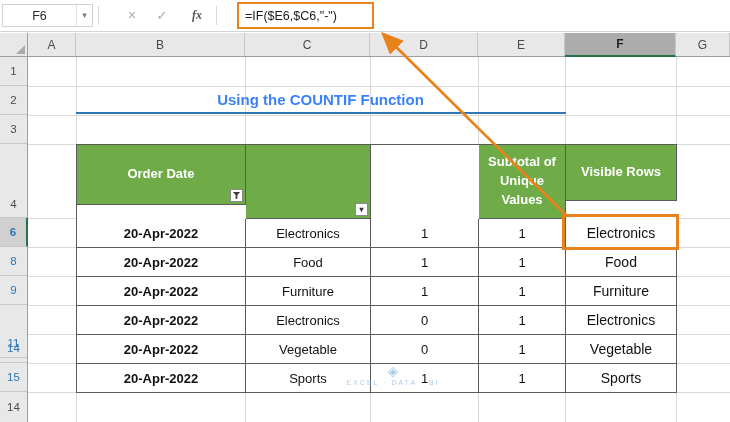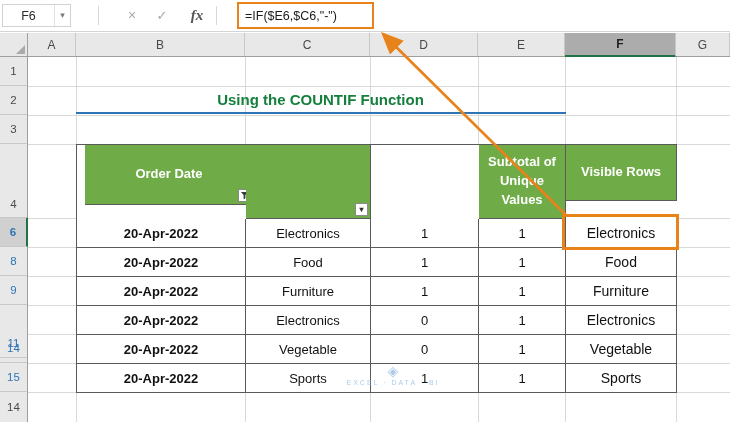--- a/index.html
+++ b/index.html
@@ -1,48 +1,48 @@
 <!DOCTYPE html>
 <html><head>
 <meta charset="utf-8">
 <style>
   * { margin:0; padding:0; box-sizing:border-box; }
   body { font-family:"Liberation Sans", sans-serif; background:#fff; }
   .screen { position:relative; width:730px; height:422px; background:#fff; overflow:hidden; }
 
   
   .fbar { position:absolute; left:0; top:0; width:730px; height:32px; background:#fff; border-bottom:1px solid #d4d4d4; z-index:30; }
-  .namebox { position:absolute; left:2px; top:4px; width:69px; height:23px; border:1px solid #d2d2d2; background:#fff; display:flex; align-items:center; }
+  .namebox { position:absolute; left:2px; top:4px; width:91px; height:23px; border:1px solid #d2d2d2; background:#fff; display:flex; align-items:center; }
   .namebox .val { flex:1; text-align:center; font-size:12.5px; color:#2b2b2b; }
   .nb-arrow { width:16px; color:#7a7a7a; font-size:9px; border-left:1px solid #e2e2e2; text-align:center; line-height:21px; }
   .fbar-sep { position:absolute; top:6px; width:1px; height:19px; background:#d9d9d9; }
   .fbtn { position:absolute; top:4px; height:23px; line-height:23px; text-align:center; cursor:default; }
   .btn-cancel { left:119px; width:26px; color:#a9a9a9; font-size:14px; }
   .btn-enter  { left:149px; width:26px; color:#a9a9a9; font-size:13px; }
-  .btn-fx     { left:182px; width:30px; color:#555; font-size:15px; font-style:italic; font-weight:bold; font-family:"Liberation Serif", serif; }
+  .btn-fx     { left:182px; width:30px; color:#555; font-size:12px; font-style:italic; font-weight:bold; font-family:"Liberation Serif", serif; }
   .formula-input { position:absolute; left:218px; top:2px; width:510px; height:27px; background:#fff; }
   .formula-box { position:absolute; left:237px; top:2px; width:137px; height:27px; border:2px solid #E8821A; background:#fff; display:flex; align-items:center; padding-left:6px; font-size:12.5px; color:#1c1c1c; z-index:31; }
 
   
   .colhdr-strip { position:absolute; left:0; top:33px; width:730px; height:24px; background:#E8E8E8; border-bottom:1px solid #9e9e9e; z-index:4; }
   .colhdr { position:absolute; top:0; height:23px; border-right:1px solid #c8c8c8; display:flex; align-items:center; justify-content:center; font-size:12px; color:#4a4a4a; }
   .colhdr.selected { background:#ACACAC; color:#1f1f1f; border-bottom:2px solid #217346; height:24px; font-weight:bold; }
   .corner { position:absolute; left:0; top:0; width:28px; height:23px; border-right:1px solid #9e9e9e; background:#E8E8E8; }
   .corner-tri { position:absolute; right:2px; bottom:2px; width:0; height:0; border-left:9px solid transparent; border-bottom:9px solid #ababab; }
   .rowhdr-strip { position:absolute; left:0; top:57px; width:28px; height:365px; background:#E8E8E8; border-right:1px solid #9e9e9e; z-index:4; }
   .rowhdr { position:absolute; left:0; width:27px; border-bottom:1px solid #c8c8c8; display:flex; align-items:center; justify-content:center; font-size:11.5px; color:#4a4a4a; }
   .rowhdr.filtered { color:#2E75B6; }
   .rowhdr.selected { background:#D0D0D0; color:#2E75B6; border-right:2px solid #217346; width:28px; font-weight:bold; }
   .rowhdr.tall { align-items:flex-end; padding-bottom:7px; }
 
   
   .gl { position:absolute; background:#D9D9D9; z-index:1; }
 
   
-  .sheet-title { position:absolute; left:76px; top:86px; width:489px; height:26px; display:flex; align-items:center; justify-content:center; font-size:15px; font-weight:bold; color:#15803d; z-index:5; }
+  .sheet-title { position:absolute; left:76px; top:86px; width:489px; height:26px; display:flex; align-items:center; justify-content:center; font-size:15px; font-weight:bold; color:#3b82f6; z-index:5; }
   .title-underline { position:absolute; left:76px; top:112px; width:490px; height:2px; background:#2E75B6; z-index:5; }
 
   .xtable { position:absolute; left:76px; top:144px; width:601px; height:249px; border-top:1px solid #5a5a5a; border-left:1px solid #5a5a5a; z-index:10; background:#fff; }
   .th { position:absolute; background:#6FAC47; color:#fff; font-weight:bold; font-size:13px; text-align:center; display:flex; align-items:center; justify-content:center; border-right:1px solid #5a5a5a; border-bottom:1px solid #5a5a5a; line-height:1.45; padding:2px 6px; }
   .td { position:absolute; background:#fff; color:#111; font-size:13px; display:flex; align-items:center; justify-content:center; border-right:1px solid #5a5a5a; border-bottom:1px solid #5a5a5a; }
   .td-date { font-weight:bold; }
   .td-f { font-size:14px; }
   .filter-btn { position:absolute; right:2px; bottom:2px; width:13px; height:13px; background:#fff; border:1px solid #8a8a8a; display:flex; align-items:center; justify-content:center; }
   .filter-btn .dd { font-size:8px; color:#333; line-height:1; }
 
@@ -120,21 +120,21 @@
   <div class="gl" style="left:28px;top:305px;width:702px;height:1px;"></div>
   <div class="gl" style="left:28px;top:334px;width:702px;height:1px;"></div>
   <div class="gl" style="left:28px;top:363px;width:702px;height:1px;"></div>
   <div class="gl" style="left:28px;top:392px;width:702px;height:1px;"></div>
 
   <div class="sheet-title">Using the COUNTIF Function</div>
   <div class="title-underline"></div>
 
   <div class="xtable">
 
-    <div class="th" style="left:0;top:0;width:169px;height:60px;margin-left:8px;">
+    <div class="th" style="left:0;top:0;width:169px;height:60px;">
       <span>Order Date</span>
       <span class="filter-btn">
         <svg width="9" height="9" viewBox="0 0 10 10">
             <path d="M1,1 h8 l-3,3.5 v3.8 l-2,1 v-4.8 z" fill="#3b3b3b"></path>
           </svg>
       </span>
     </div>
     <div class="th" style="left:169px;top:0;width:125px;height:74px;">
       <span class="filter-btn">
           <span class="dd">▾</span>

